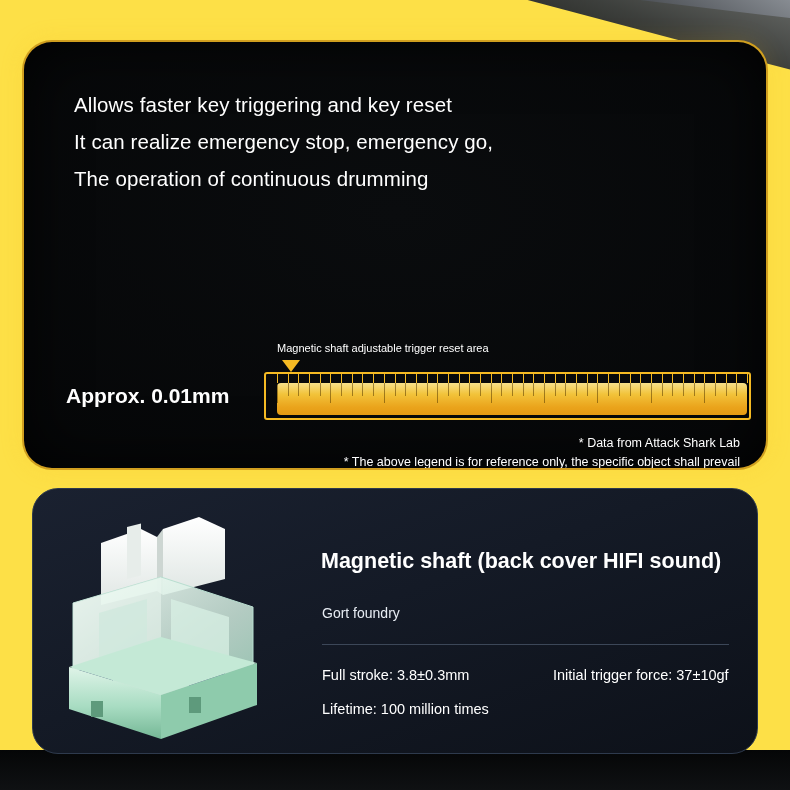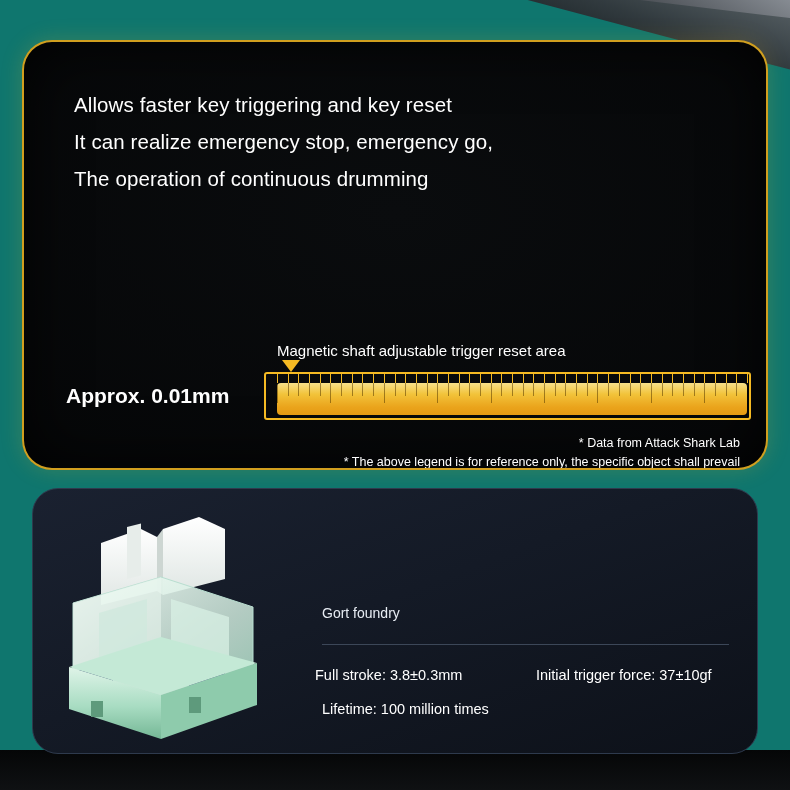--- a/index.html
+++ b/index.html
@@ -10,21 +10,21 @@
   body {
     width: 790px;
     height: 790px;
     overflow: hidden;
     font-family: "Liberation Sans", sans-serif;
     position: relative;
   }
   .page {
     position: absolute;
     inset: 0;
-    background: #0f766e;
+    background: #fde047;
   }
   
   .sheen {
     position: absolute;
     top: 0; right: 0;
     width: 320px; height: 120px;
     background: linear-gradient(200deg, #5d6166 0%, #33373c 30%, #14171a 60%, #050607 85%);
     clip-path: polygon(100% 0, 100% 58%, 18% 0);
     opacity: .95;
   }
@@ -69,21 +69,21 @@
     line-height: 37px;
     letter-spacing: .1px;
     white-space: nowrap;
   }
 
   .ruler-caption {
     position: absolute;
     left: 253px;
     top: 300px;
     color: #ffffff;
-    font-size: 15px;
+    font-size: 11px;
     white-space: nowrap;
   }
   .approx {
     position: absolute;
     left: 42px;
     top: 342px;
     color: #ffffff;
     font-size: 21px;
     font-weight: bold;
     white-space: nowrap;
@@ -213,22 +213,22 @@
     width: 407px;
     height: 1px;
     background: #3c4758;
   }
   .spec {
     position: absolute;
     color: #ffffff;
     font-size: 14.5px;
     white-space: nowrap;
   }
-  .spec-1 { left: 282px; top: 178px; }
-  .spec-2 { left: 503px; top: 178px; }
+  .spec-1 { left: 289px; top: 178px; }
+  .spec-2 { left: 520px; top: 178px; }
   .spec-3 { left: 289px; top: 212px; }
 </style>
 </head>
 <body>
 
 <div class="page">
 
   <div class="sheen"></div>
   <div class="sheen2"></div>
   <div class="bottomglow"></div>
@@ -387,20 +387,21 @@
 
         <polygon points="30,172 122,200 122,244 30,214" fill="url(#gMint)"></polygon>
         <polygon points="122,200 218,168 218,210 122,244" fill="#8ecbac"></polygon>
         <polygon points="30,172 122,142 218,168 122,200" fill="#c4e9d6"></polygon>
 
         <rect x="52" y="206" width="12" height="16" fill="#5e9a7c"></rect>
         <rect x="150" y="202" width="12" height="16" fill="#5e9a7c"></rect>
       </svg>
     </div>
 
+    <div class="sw-title">Magnetic shaft (back cover HIFI sound)</div>
     <div class="sw-sub2">Gort foundry</div>
     <div class="divider"></div>
 
     <div class="spec spec-1">Full stroke: 3.8±0.3mm</div>
     <div class="spec spec-2">Initial trigger force: 37±10gf</div>
     <div class="spec spec-3">Lifetime: 100 million times</div>
   </section>
 
 </div>
 

